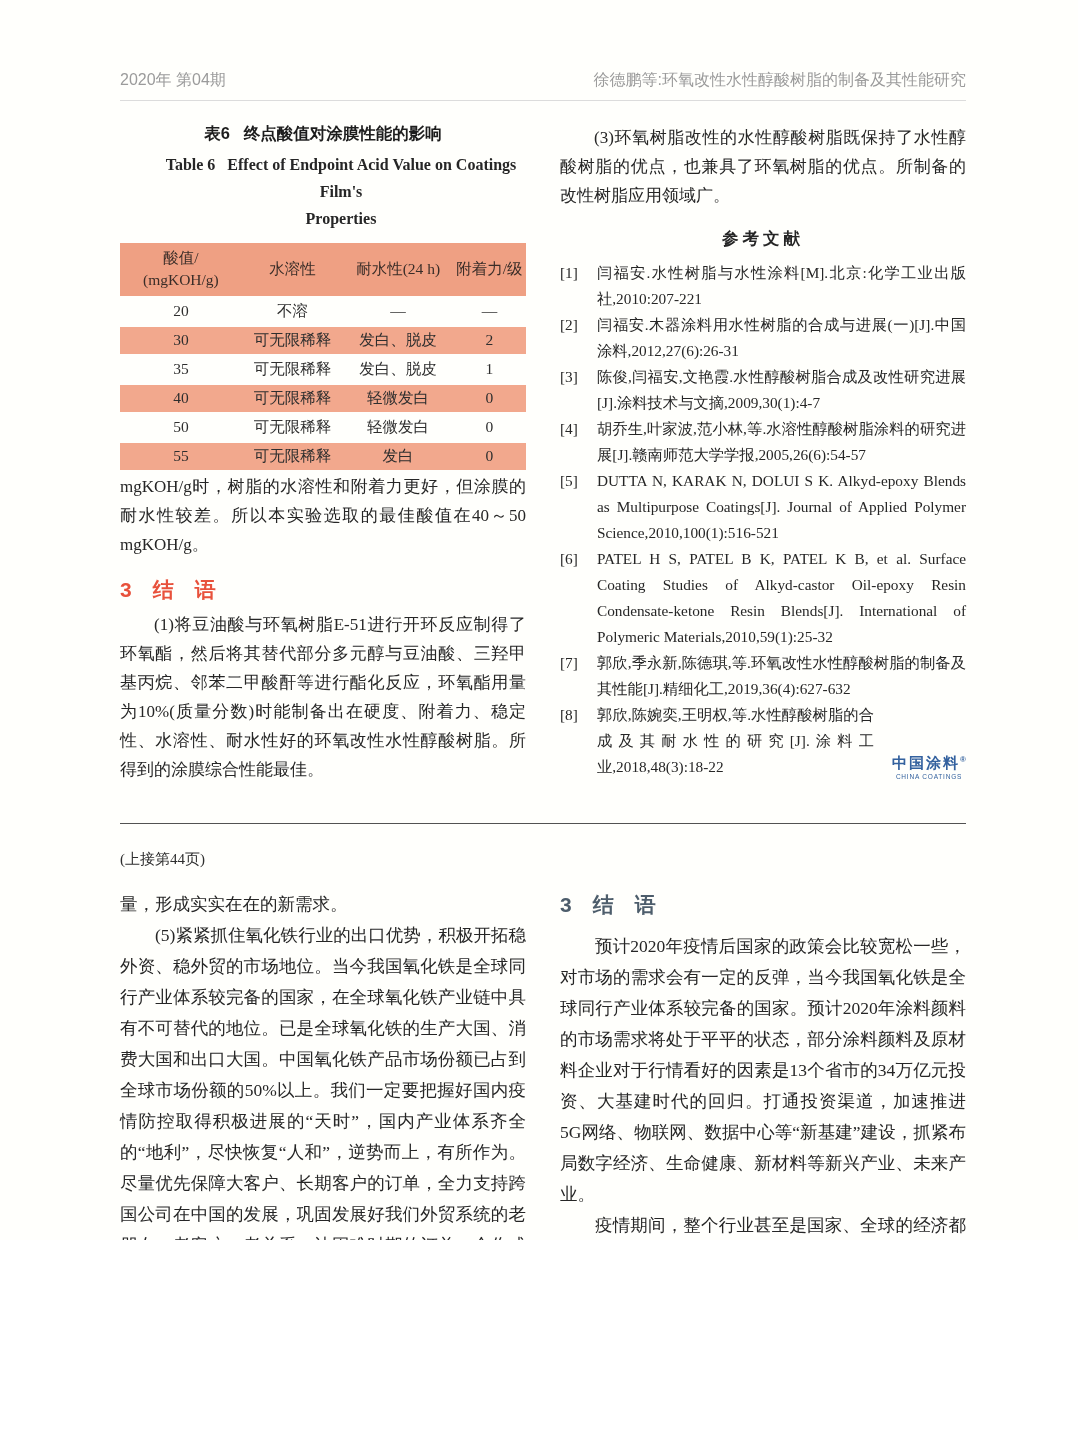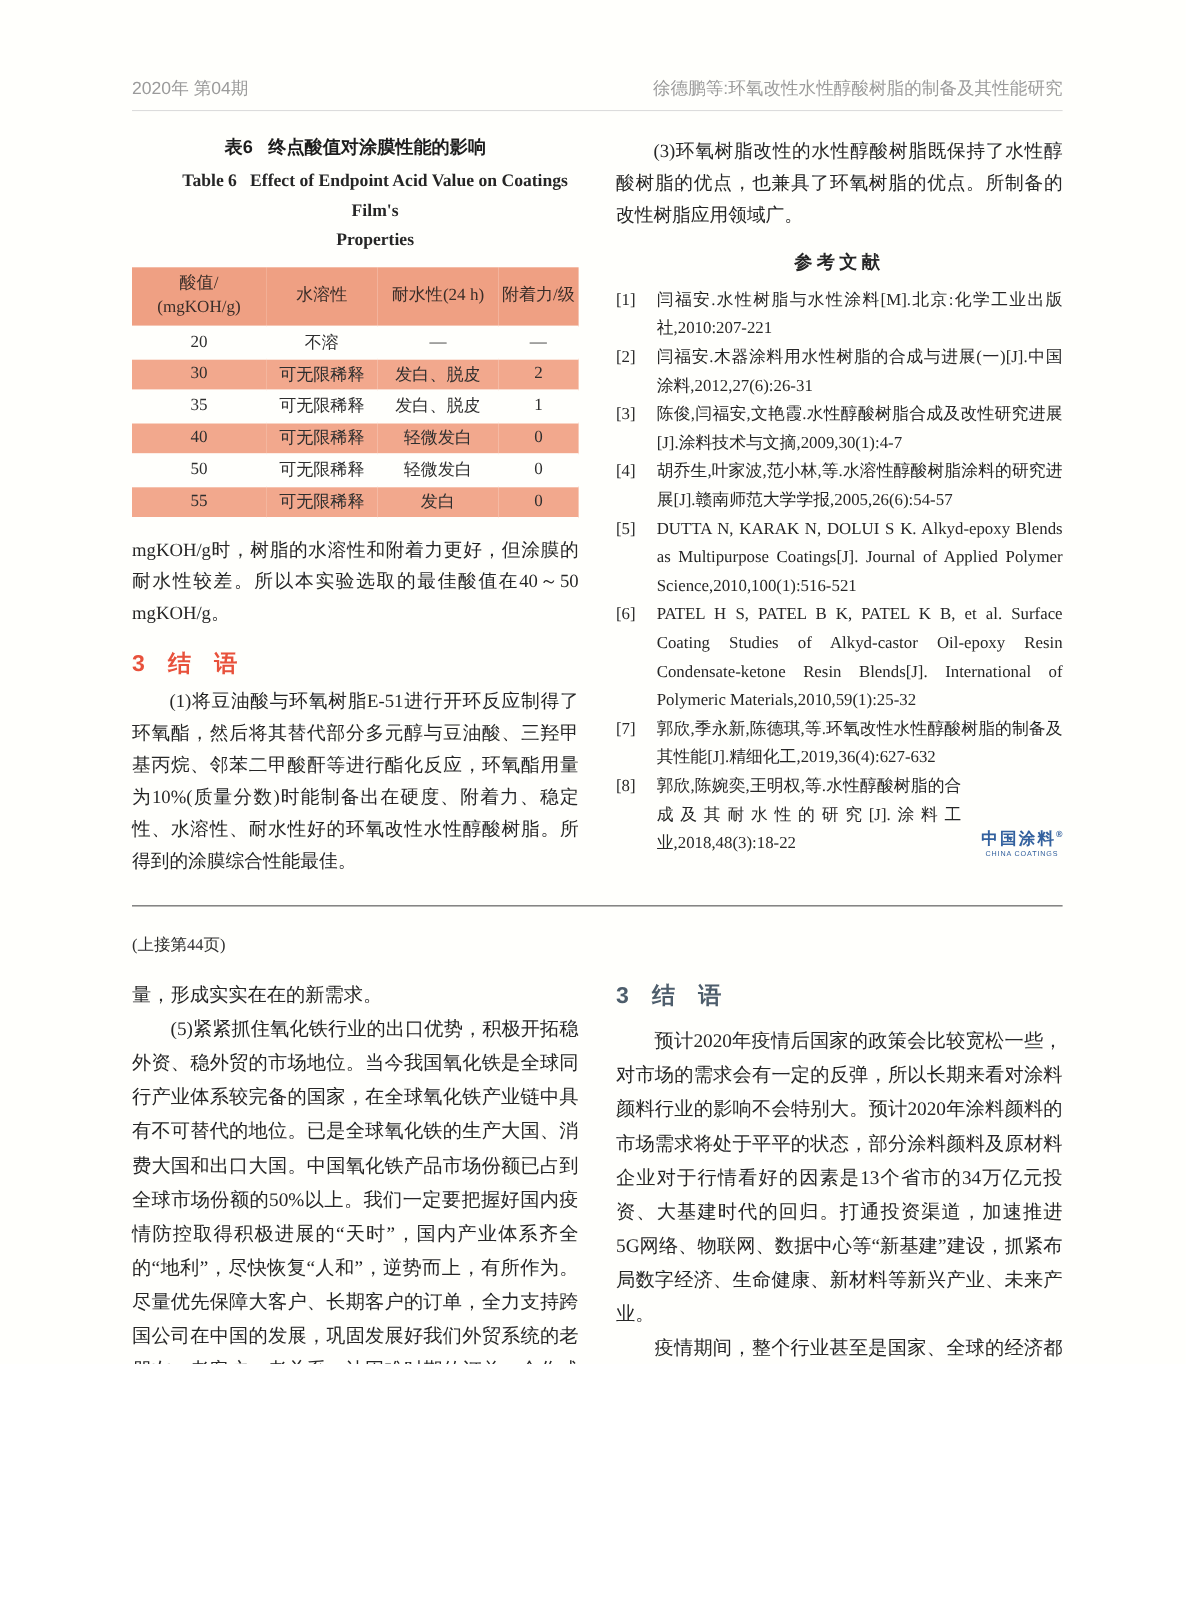--- a/index.html
+++ b/index.html
@@ -39,21 +39,21 @@
   table.t6 th {
     background:var(--table_header,#efa083); font-weight:normal; color:#3a2d28;
     text-align:center; vertical-align:middle; padding:4px 2px; line-height:1.45;
     border-bottom:2px solid #fffffc;
   }
   table.t6 td { text-align:center; padding:3px 2px; border-bottom:2px solid #fffffc; color:#2e2e2e; }
   table.t6 tbody tr:nth-child(even) { background:var(--table_stripe,#f2a88d); }
   .c1 { width:30%; } .c2 { width:25%; } .c3 { width:27%; } .c4 { width:18%; }
 
   
-  .para { font-size:17px; line-height:29px; text-align:justify; margin-top:13px; }
+  .para { font-size:17px; line-height:29px; text-align:justify; }
   .indent { text-indent:2em; }
   .para-b { font-size:17.5px; line-height:31px; text-align:justify; }
   .para-b + .para-b { margin-top:0; }
 
   .h-red {
     font-family:"Liberation Sans","DejaVu Sans",sans-serif;
     color:var(--heading_red,#e8513b); font-weight:bold; font-size:21px;
     margin:17px 0 6px;
   }
   .h-slate {
@@ -227,21 +227,21 @@
 
     <div class="cols cols-bottom">
 
       <div class="col">
         <p class="para-b">量，形成实实在在的新需求。</p>
         <p class="para-b indent">(5)紧紧抓住氧化铁行业的出口优势，积极开拓稳外资、稳外贸的市场地位。当今我国氧化铁是全球同行产业体系较完备的国家，在全球氧化铁产业链中具有不可替代的地位。已是全球氧化铁的生产大国、消费大国和出口大国。中国氧化铁产品市场份额已占到全球市场份额的50%以上。我们一定要把握好国内疫情防控取得积极进展的“天时”，国内产业体系齐全的“地利”，尽快恢复“人和”，逆势而上，有所作为。尽量优先保障大客户、长期客户的订单，全力支持跨国公司在中国的发展，巩固发展好我们外贸系统的老朋友、老客户、老关系，让困难时期的订单、合作成为巩固长远市场的“压舱石”。当前，全球疫情蔓延，世界各国对防护用品、消杀产品、医药新产品的需求十分巨大，氧化铁企业要抓住这些新需求、新变化，主动创新、优质服务、赢得市场。</p>
       </div>
 
       <div class="col">
         <div class="h-slate">3　结　语</div>
-        <p class="para-b indent">预计2020年疫情后国家的政策会比较宽松一些，对市场的需求会有一定的反弹，所以长期来看对涂料颜料行业的影响不会特别大。预计2020年涂料颜料的市场需求将处于平平的状态，部分涂料颜料及原材料企业对于行情看好的因素是13个省市的34万亿元投资、大基建时代的回归。打通投资渠道，加速推进5G网络、物联网、数据中心等“新基建”建设，抓紧布局数字经济、生命健康、新材料等新兴产业、未来产业。</p>
+        <p class="para-b indent">预计2020年疫情后国家的政策会比较宽松一些，对市场的需求会有一定的反弹，当今我国氧化铁是全球同行产业体系较完备的国家。预计2020年涂料颜料的市场需求将处于平平的状态，部分涂料颜料及原材料企业对于行情看好的因素是13个省市的34万亿元投资、大基建时代的回归。打通投资渠道，加速推进5G网络、物联网、数据中心等“新基建”建设，抓紧布局数字经济、生命健康、新材料等新兴产业、未来产业。</p>
         <p class="para-b indent">疫情期间，整个行业甚至是国家、全球的经济都按下了“暂停键”，但随着国内“新基建”项目的巨额投放，中国的后续经济复苏会领先于其他国家，那么氧化铁行业的发展也会很快恢复甚至出现反超，重新焕发生机。</p>
         <div class="logo-bottom-wrap">
           <div class="logo">
             <div class="logo-zh"><span>中国涂料</span><span class="logo-mark">®</span></div>
             <div class="logo-en">CHINA COATINGS</div>
           </div>
         </div>
       </div>
     </div>
   </div>

